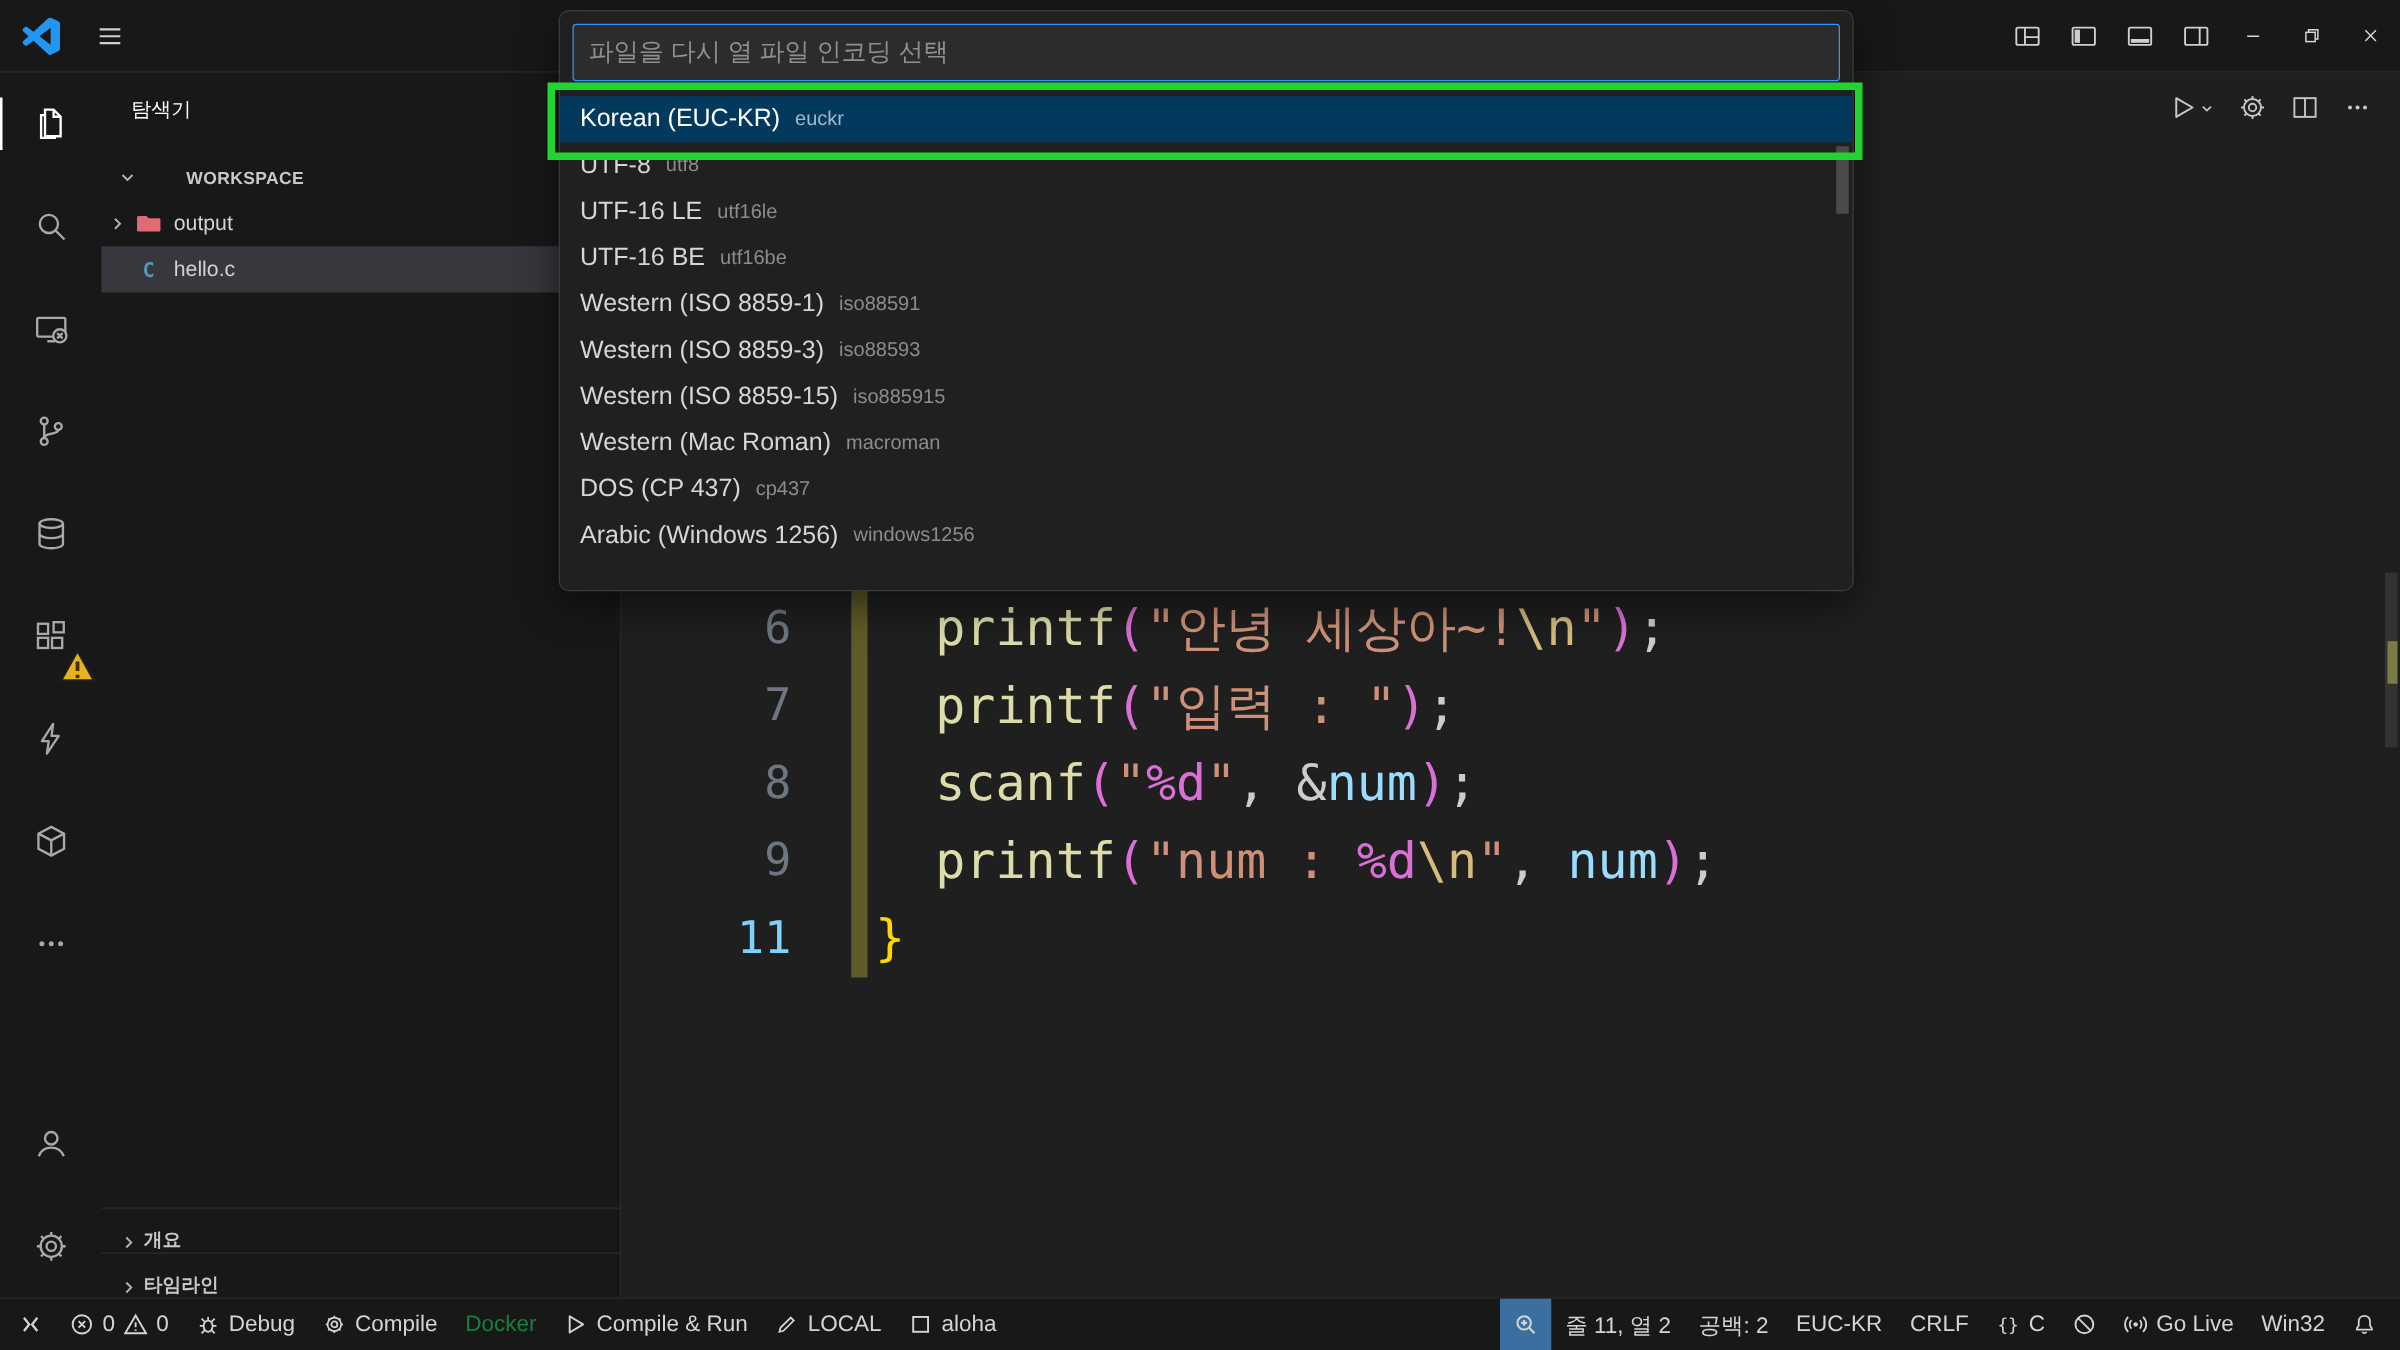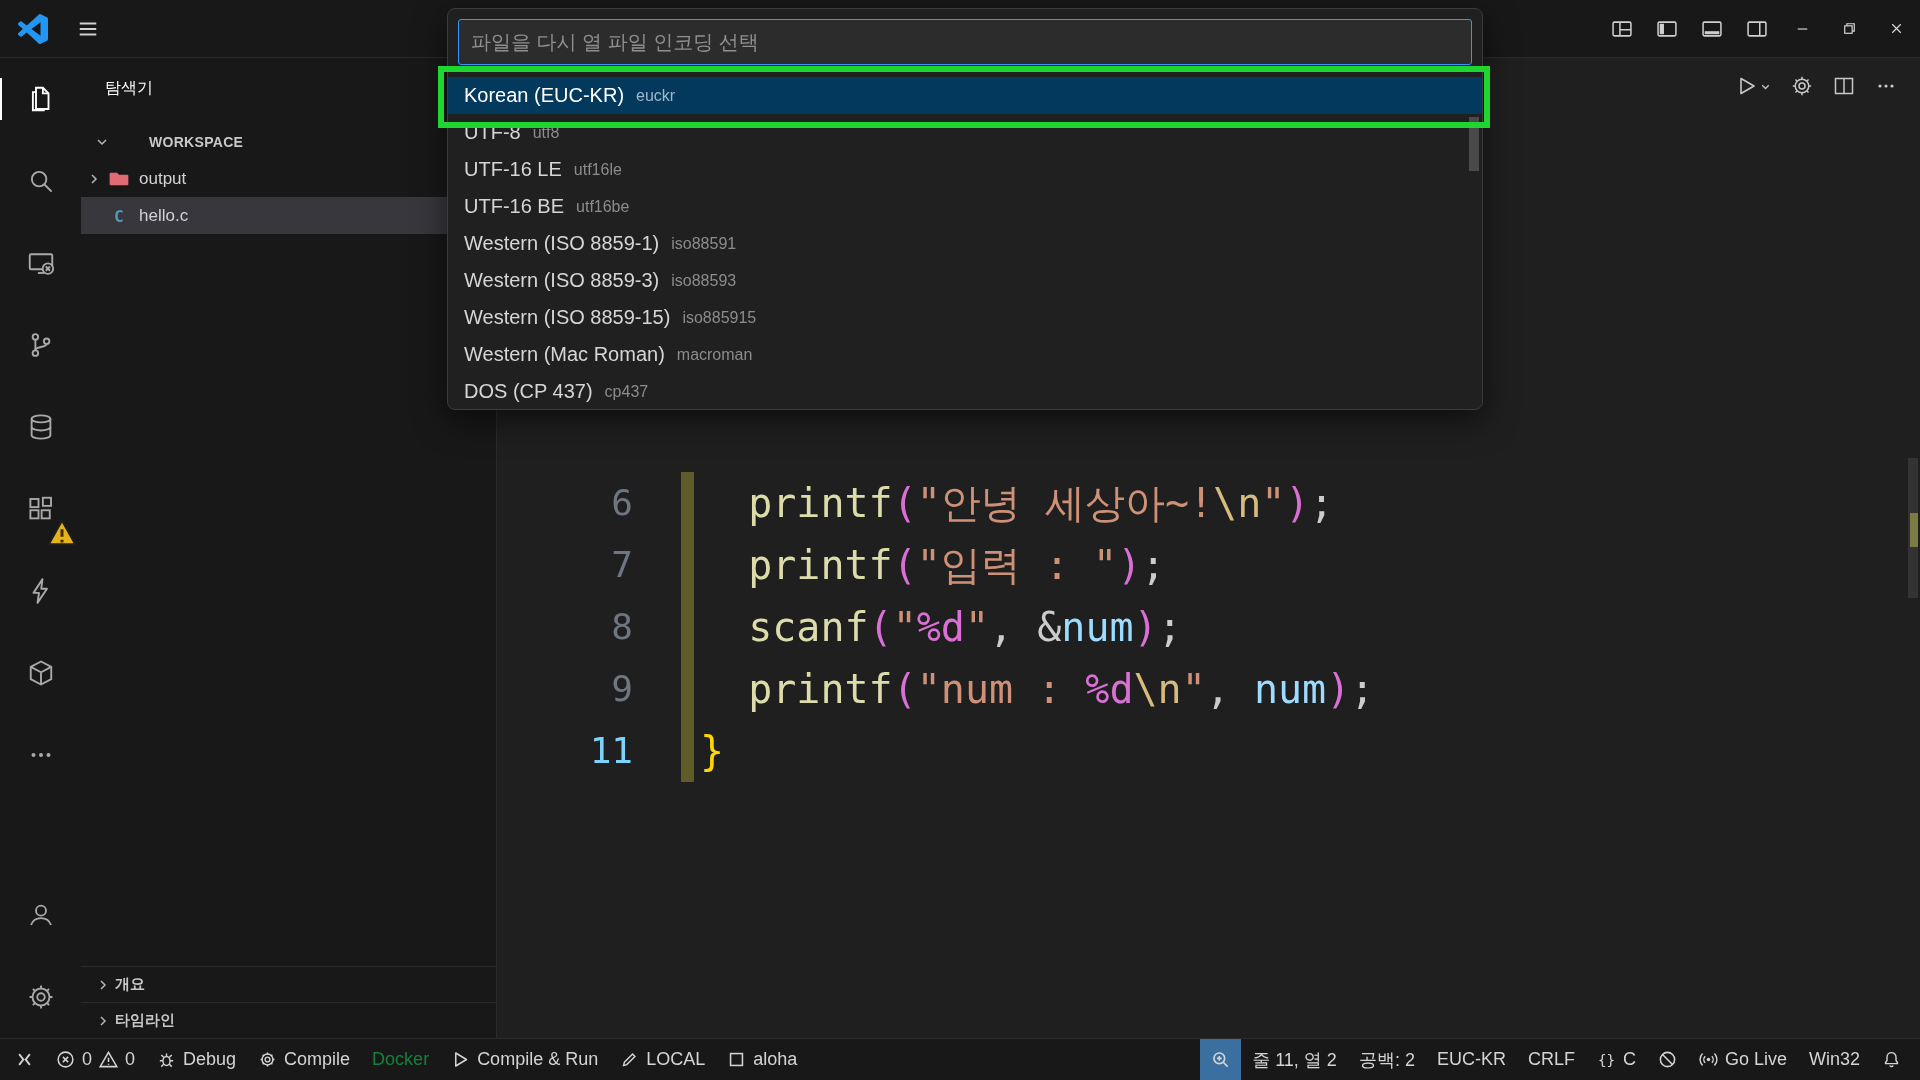--- a/index.html
+++ b/index.html
@@ -36,21 +36,21 @@
   .sidebar-title { height:60px; display:flex; align-items:center; padding-left:24px; font-size:16px; color:#ffffff; }
   .ws-row { margin-top:6px; height:36px; display:flex; align-items:center; padding-left:8px;
             font-weight:bold; font-size:14px; color:#c8c8c8; letter-spacing:.3px;gap:34px; }
   .tree-row { height:37px; display:flex; align-items:center; font-size:17px; color:#d2d2d2; }
   .tree-row.selected { background:#37373d; }
   .chev { width:26px; display:flex; justify-content:center; color:#b5b5b5; flex:0 0 26px; }
   .chev svg { width:16px; height:16px; }
   .tree-icon { width:24px; display:flex; justify-content:center; margin-right:8px; flex:0 0 24px; }
   .tree-icon svg { width:20px; height:20px; }
   .sidebar-bottom { position:absolute; bottom:0; left:0; right:0; }
-  .section-row { height:36px; border-top:1px solid #2b2b2b; display:flex; align-items:center;
+  .section-row { height:36px; border-top:1px solid #2b2b2b; display:flex; align-items:flex-end;
                  padding-left:10px; font-weight:bold; font-size:15px; color:#c8c8c8; }
   .section-row .chev { width:24px; flex:0 0 24px; }
 
   
   .editor { position:absolute; top:58px; left:497px; right:0; bottom:42px; background:#1f1f1f; overflow:hidden; }
   .editor-toolbar { position:absolute; top:16px; right:22px; display:flex; gap:18px; align-items:center; color:#c8c8c8; }
   .et-btn { display:flex; align-items:center; }
   .et-btn svg { width:24px; height:24px; }
   .et-btn .mini { width:13px; height:13px; margin-left:1px; }
   .code-lines { position:absolute; top:414px; left:0; right:0; }
@@ -70,21 +70,21 @@
 
   
   .statusbar { position:absolute; left:0; right:0; bottom:0; height:42px; background:#181818;
                border-top:1px solid #2b2b2b; display:flex; align-items:center; font-size:18px; color:#d4d4d4; z-index:5; }
   .sb-left { display:flex; height:100%; align-items:center; padding-left:4px; }
   .sb-right { margin-left:auto; display:flex; height:100%; align-items:center; padding-right:8px; }
   .status-item { display:flex; align-items:center; gap:7px; padding:0 11px; height:100%; white-space:nowrap; }
   .st-icon { display:flex; } .st-icon svg { width:19px; height:19px; display:block; }
 
   
-  .quickpick { position:absolute; left:447px; top:8px; width:1036px; height:402px; background:#202020;
+  .quickpick { position:absolute; left:447px; top:8px; width:1036px; height:465px; background:#202020;
                border:1px solid #3c3c3c; border-radius:8px; box-shadow:0 10px 32px rgba(0,0,0,.55);
                z-index:40; overflow:hidden; }
   .qp-inputwrap { margin:10px 10px 0; height:46px; background:#2c2c2c; border:1px solid #3794ff;
                   border-radius:3px; display:flex; align-items:center; padding:0 12px; }
   .qp-inputwrap input { width:100%; background:transparent; border:none; outline:none; color:#cccccc;
                         font-size:20px; font-family:"Liberation Sans", sans-serif; }
   .qp-inputwrap input::placeholder { color:#8f8f8f; }
   .qp-list { margin-top:12px; }
   .qp-row { height:37px; display:flex; align-items:center; padding-left:16px; cursor:default; }
   .qp-label { font-size:20px; color:#d6d6d6; }
@@ -522,19 +522,23 @@
           <span class="qp-detail">iso885915</span>
         </div>
         <div class="qp-row">
           <span class="qp-label">Western (Mac Roman)</span>
           <span class="qp-detail">macroman</span>
         </div>
         <div class="qp-row">
           <span class="qp-label">DOS (CP 437)</span>
           <span class="qp-detail">cp437</span>
         </div>
+        <div class="qp-row">
+          <span class="qp-label">Arabic (Windows 1256)</span>
+          <span class="qp-detail">windows1256</span>
+        </div>
       </div>
     <div class="qp-thumb"></div>
   </div>
 
   <div class="green-box" id="green-box" style="border-color: rgb(31, 213, 47);"></div>
 
 </div>
 
 </body></html>

